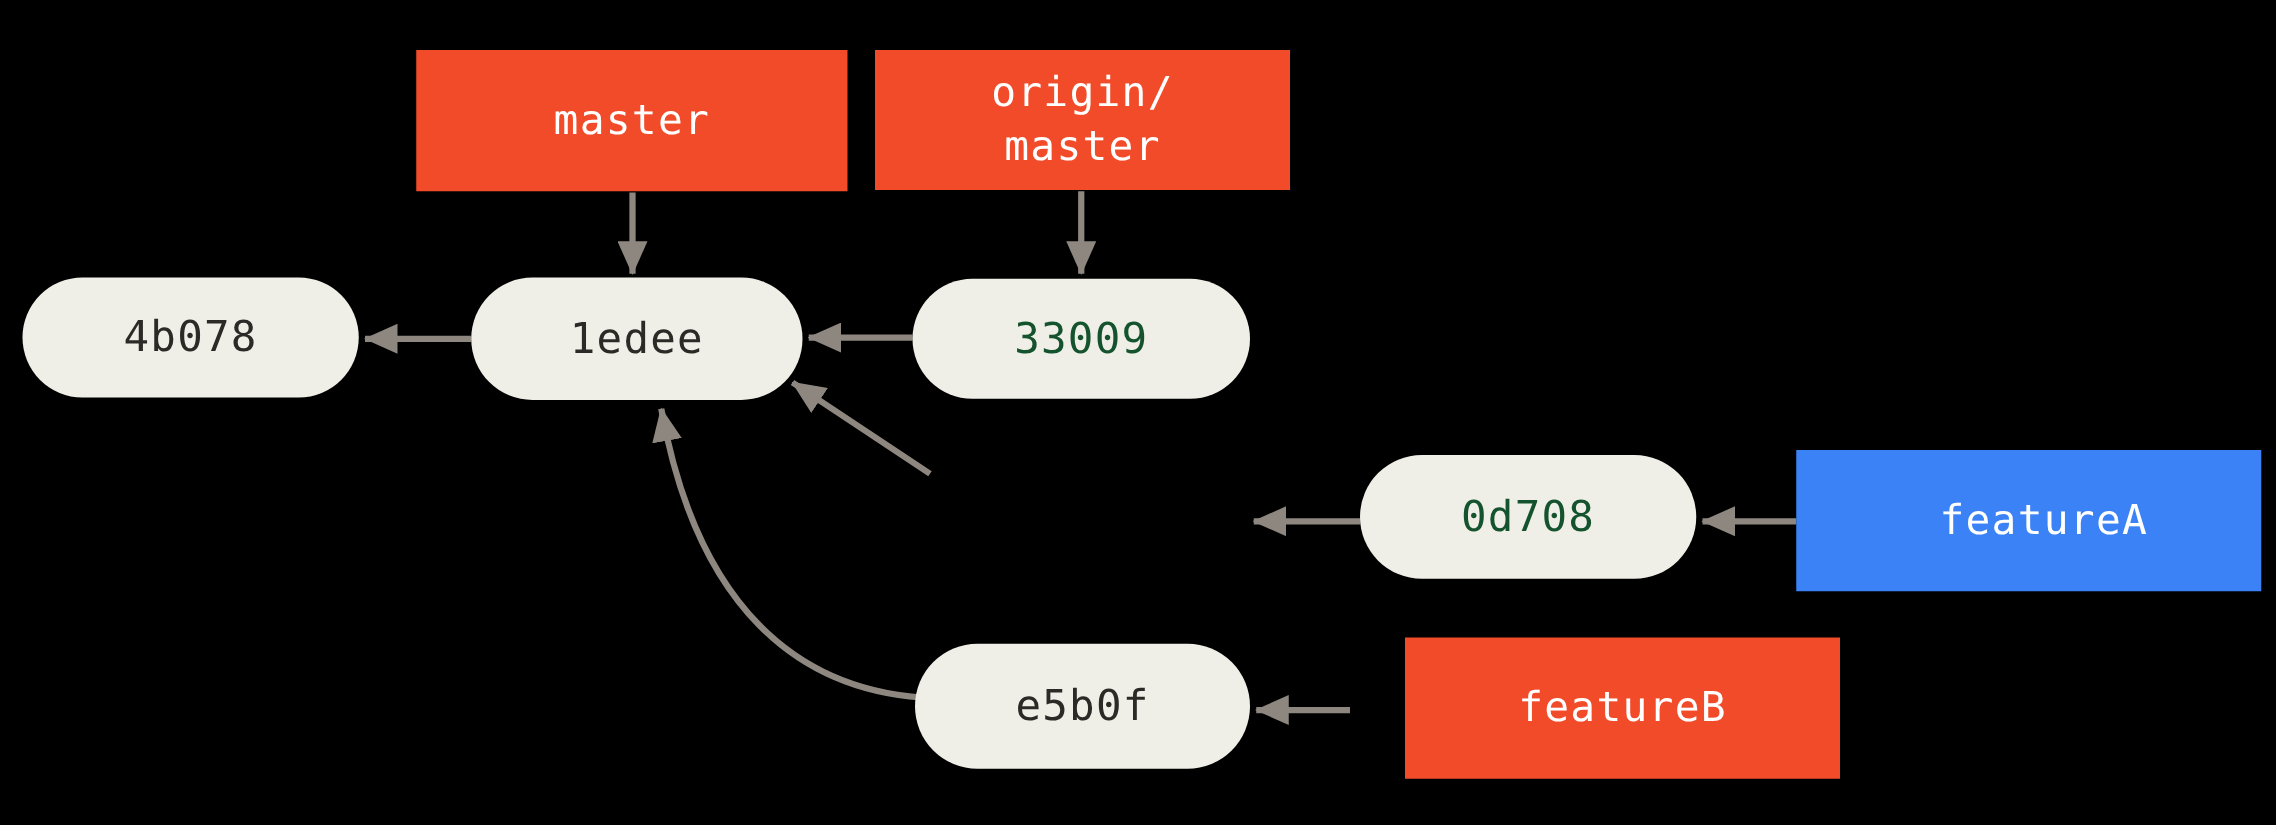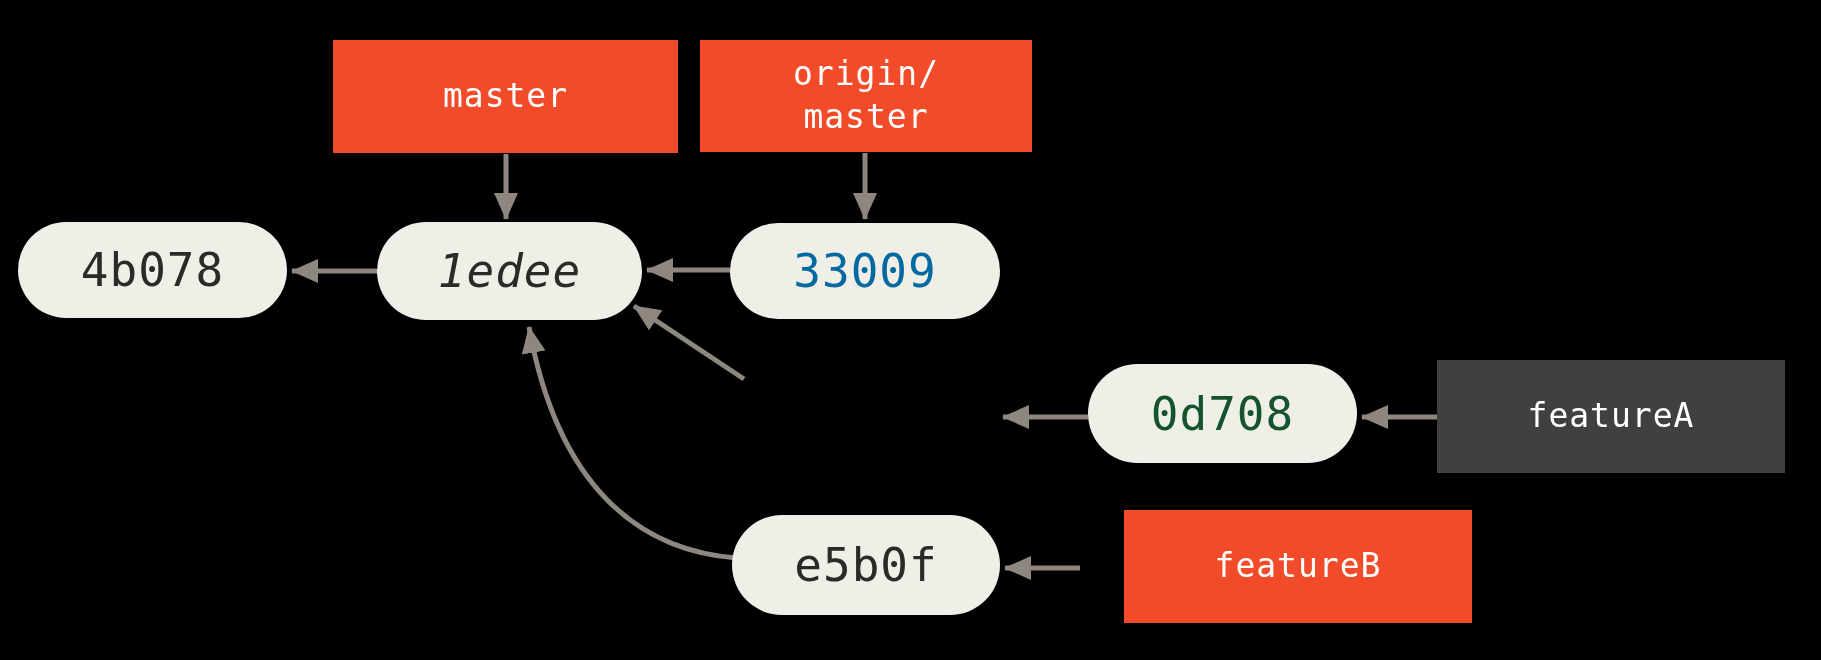--- a/index.html
+++ b/index.html
@@ -37,21 +37,21 @@
     line-height: 1.3;
     white-space: pre-line;
     letter-spacing: 1px;
   }
   .commit-pill {
     position: absolute;
     display: flex;
     align-items: center;
     justify-content: center;
     border-radius: 999px;
-    font-size: 46px;
+    font-size: 34px;
     letter-spacing: 1px;
   }
 </style>
 </head>
 <body>
 
 <div id="canvas" style="background: rgb(0, 0, 0);">
   <svg id="edge-layer" width="1821" height="660" viewBox="0 0 1821 660">
     <defs>
       <marker id="arrowhead" markerUnits="userSpaceOnUse" markerWidth="27" markerHeight="24" refX="26" refY="12" orient="auto">
@@ -65,21 +65,21 @@
       <path d="M744,379 L634,306" fill="none" stroke="#8d8780" stroke-width="5" marker-end="url(#arrowhead)"></path>
       <path d="M1088,417 L1003,417" fill="none" stroke="#8d8780" stroke-width="5" marker-end="url(#arrowhead)"></path>
       <path d="M1437,417 L1362,417" fill="none" stroke="#8d8780" stroke-width="5" marker-end="url(#arrowhead)"></path>
       <path d="M1080,568 L1005,568" fill="none" stroke="#8d8780" stroke-width="5" marker-end="url(#arrowhead)"></path>
       <path d="M737,558 C640,551 558,488 529,327" fill="none" stroke="#8d8780" stroke-width="5" marker-end="url(#arrowhead)"></path>
     </svg>
   <div id="node-layer">
       <div class="branch-box" style="background: rgb(242, 75, 42); color: rgb(255, 255, 255); left: 333px; top: 40px; width: 345px; height: 113px;">master</div>
       <div class="branch-box" style="background: rgb(242, 75, 42); color: #ffffff; left: 700px; top: 40px; width: 332px; height: 112px;">origin/
 master</div>
-      <div class="branch-box" style="background: #404040; color: rgb(255, 255, 255); left: 1437px; top: 360px; width: 348px; height: 113px;">featureA</div>
+      <div class="branch-box" style="background: #3b82f6; color: rgb(255, 255, 255); left: 1437px; top: 360px; width: 348px; height: 113px; padding-left: 24px;">featureA</div>
       <div class="branch-box" style="background: rgb(242, 75, 42); color: rgb(255, 255, 255); left: 1124px; top: 510px; width: 348px; height: 113px;">featureB</div>
       <div class="commit-pill" style="background: rgb(240, 239, 231); color: rgb(43, 42, 38); left: 18px; top: 222px; width: 269px; height: 96px;">4b078</div>
-      <div class="commit-pill" style="background: rgb(240, 239, 231); color: rgb(43, 42, 38); left: 377px; top: 222px; width: 265px; height: 98px; font-style: italic;">1edee</div>
-      <div class="commit-pill" style="background: rgb(240, 239, 231); color: #0369a1; left: 730px; top: 223px; width: 270px; height: 96px;">33009</div>
+      <div class="commit-pill" style="background: rgb(240, 239, 231); color: rgb(43, 42, 38); left: 377px; top: 222px; width: 265px; height: 98px;">1edee</div>
+      <div class="commit-pill" style="background: rgb(240, 239, 231); color: #14532d; left: 730px; top: 223px; width: 270px; height: 96px;">33009</div>
       <div class="commit-pill" style="background: rgb(240, 239, 231); color: #14532d; left: 1088px; top: 364px; width: 269px; height: 99px;">0d708</div>
       <div class="commit-pill" style="background: rgb(240, 239, 231); color: rgb(43, 42, 38); left: 732px; top: 515px; width: 268px; height: 100px;">e5b0f</div>
     </div>
 </div>
 
 </body></html>

